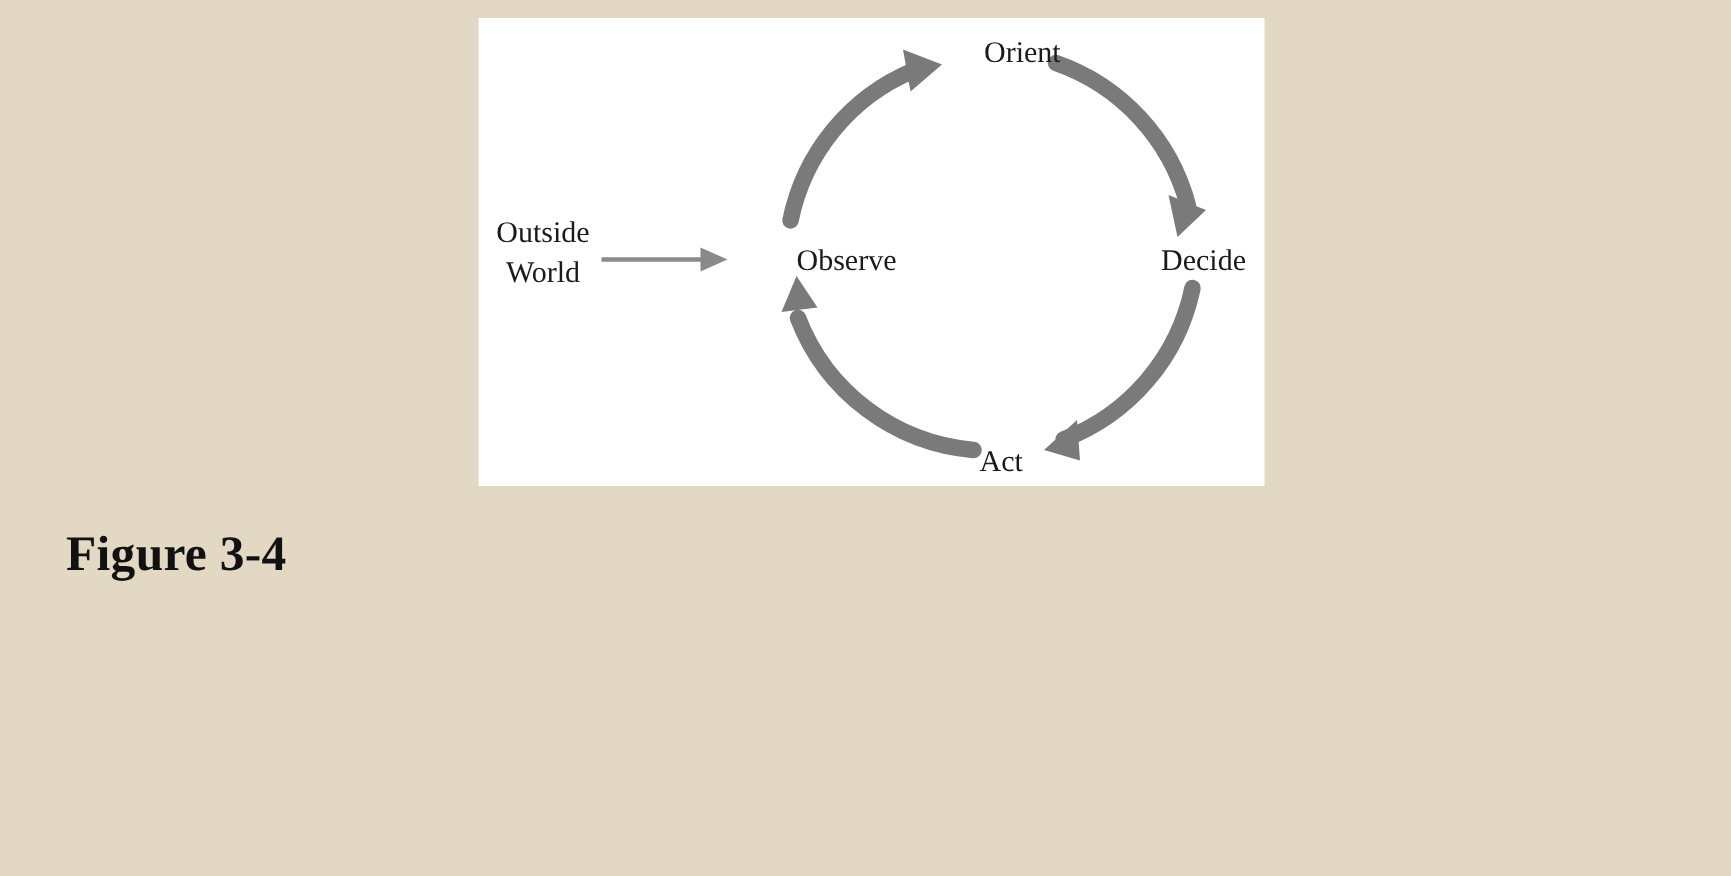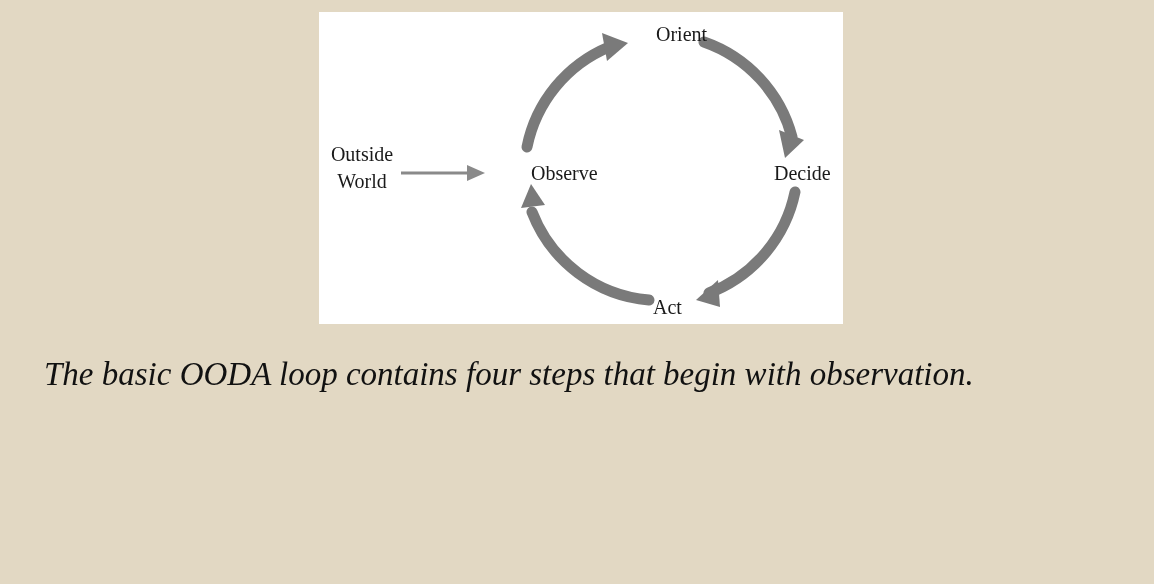--- a/index.html
+++ b/index.html
@@ -104,14 +104,14 @@
     <text class="outside-label" x="43" y="176" text-anchor="middle">World</text>
 
     <text class="node-label" x="212" y="168" text-anchor="start">Observe</text>
     <text class="node-label" x="337" y="29" text-anchor="start">Orient</text>
     <text class="node-label" x="455" y="168" text-anchor="start">Decide</text>
     <text class="node-label" x="334" y="302" text-anchor="start">Act</text>
   </svg>
 </div>
 
 <div id="caption-block">
-  <p id="caption-text">The basic OODA loop contains four steps that begin with observation.</p>
+  <p id="figure-number">Figure 3-4</p>
 </div>
 
 </body></html>

